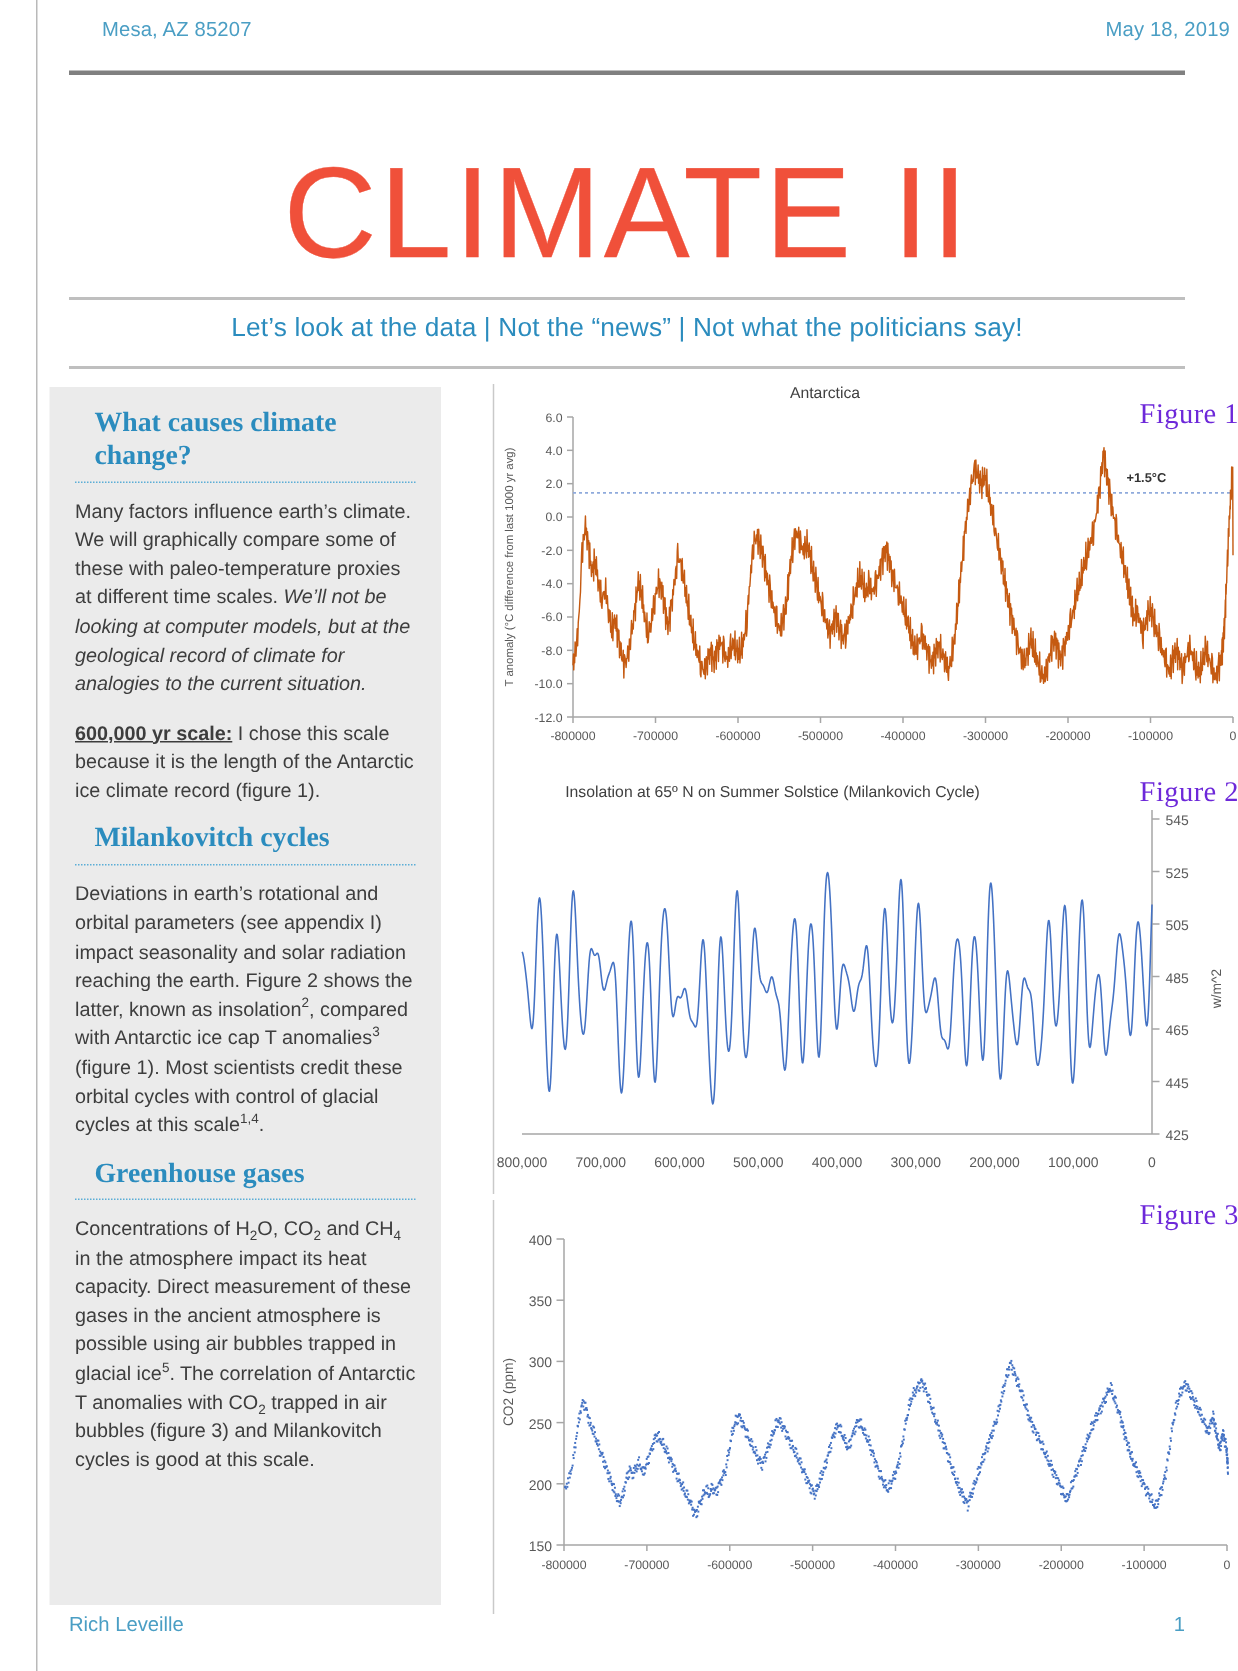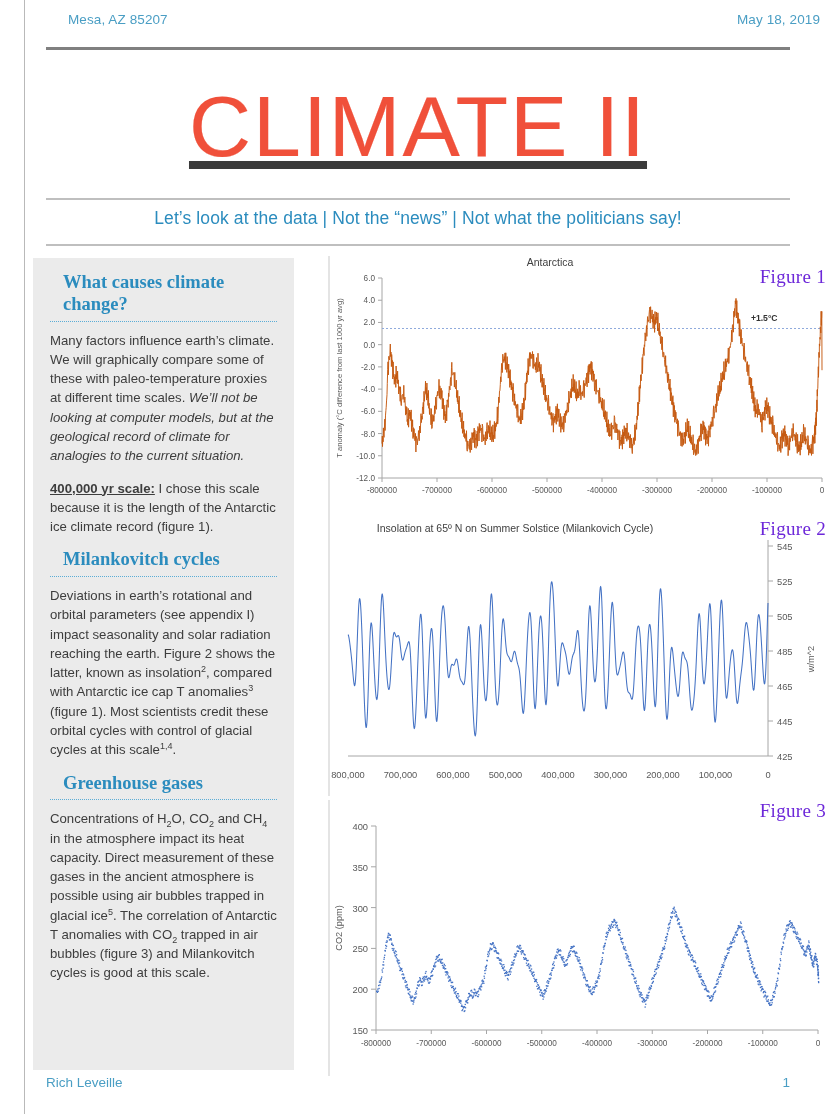--- a/index.html
+++ b/index.html
@@ -49,27 +49,26 @@
     position: absolute;
     left: 46px;
     top: 47px;
     width: 744px;
     height: 3px;
     background: #808080;
   }
   .title-block {
     position: absolute;
     left: 46px;
-    top: 58px;
+    top: 74px;
     width: 744px;
     height: 135px;
     display: flex;
     align-items: center;
     justify-content: center;
-    text-decoration: underline;
   }
   .doc-title {
     font-family: "Liberation Sans", sans-serif;
     font-size: 86px;
     line-height: 1;
     font-weight: 300;
     letter-spacing: 2px;
     color: #f0503a;
     white-space: nowrap;
     -webkit-text-stroke: 0.2px #f0503a;
@@ -209,21 +208,21 @@
   </div>
 
   <div class="rule-light-1"></div>
   <div class="subtitle">Let’s look at the data | Not the “news” | Not what the politicians say!</div>
   <div class="rule-light-2"></div>
 
   <div class="sidebar" id="sidebar">
       <div class="sb-head">What causes climate change?</div>
       <div class="dotline"></div>
       <p class="sb-p"><span>Many factors influence earth’s climate. We will graphically compare some of these with paleo-temperature proxies at different time scales. </span><em>We’ll not be looking at computer models, but at the geological record of climate for analogies to the current situation.</em></p>
-      <p class="sb-p"><span class="lead">400,000 yr scale:</span><span> I chose this scale because it is the length of the Antarctic ice climate record (figure 1).</span></p>
+      <p class="sb-p"><span class="lead">600,000 yr scale:</span><span> I chose this scale because it is the length of the Antarctic ice climate record (figure 1).</span></p>
       <div class="sb-head">Milankovitch cycles</div>
       <div class="dotline"></div>
       <p class="sb-p"><span>Deviations in earth’s rotational and orbital parameters (see appendix I) impact seasonality and solar radiation reaching the earth. Figure 2 shows the latter, known as insolation</span><sup>2</sup><span>, compared with Antarctic ice cap T anomalies</span><sup>3</sup><span> (figure 1). Most scientists credit these orbital cycles with control of glacial cycles at this scale</span><sup>1,4</sup><span>.</span></p>
       <div class="sb-head">Greenhouse gases</div>
       <div class="dotline"></div>
       <p class="sb-p"><span>Concentrations of H</span><sub>2</sub><span>O, CO</span><sub>2</sub><span> and CH</span><sub>4</sub><span> in the atmosphere impact its heat capacity. Direct measurement of these gases in the ancient atmosphere is possible using air bubbles trapped in glacial ice</span><sup>5</sup><span>. The correlation of Antarctic T anomalies with CO</span><sub>2</sub><span> trapped in air bubbles (figure 3) and Milankovitch cycles is good at this scale.</span></p>
     </div>
 
   <div class="figures">
     <div class="fig" id="fig1">

